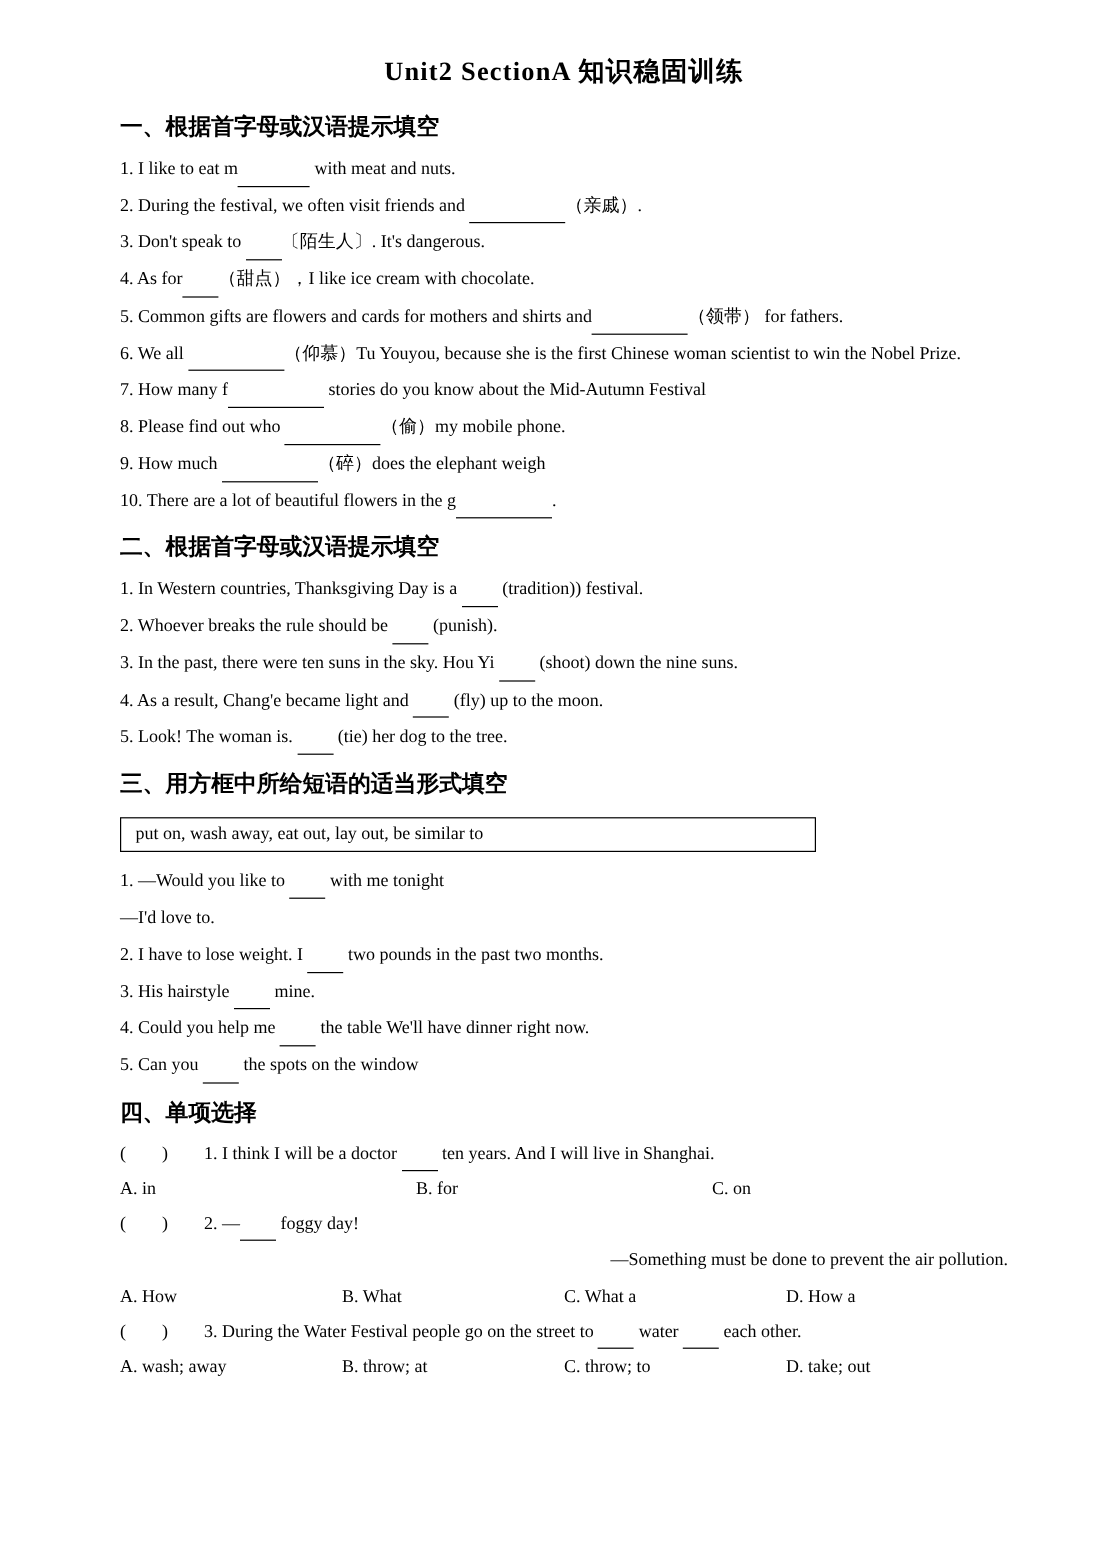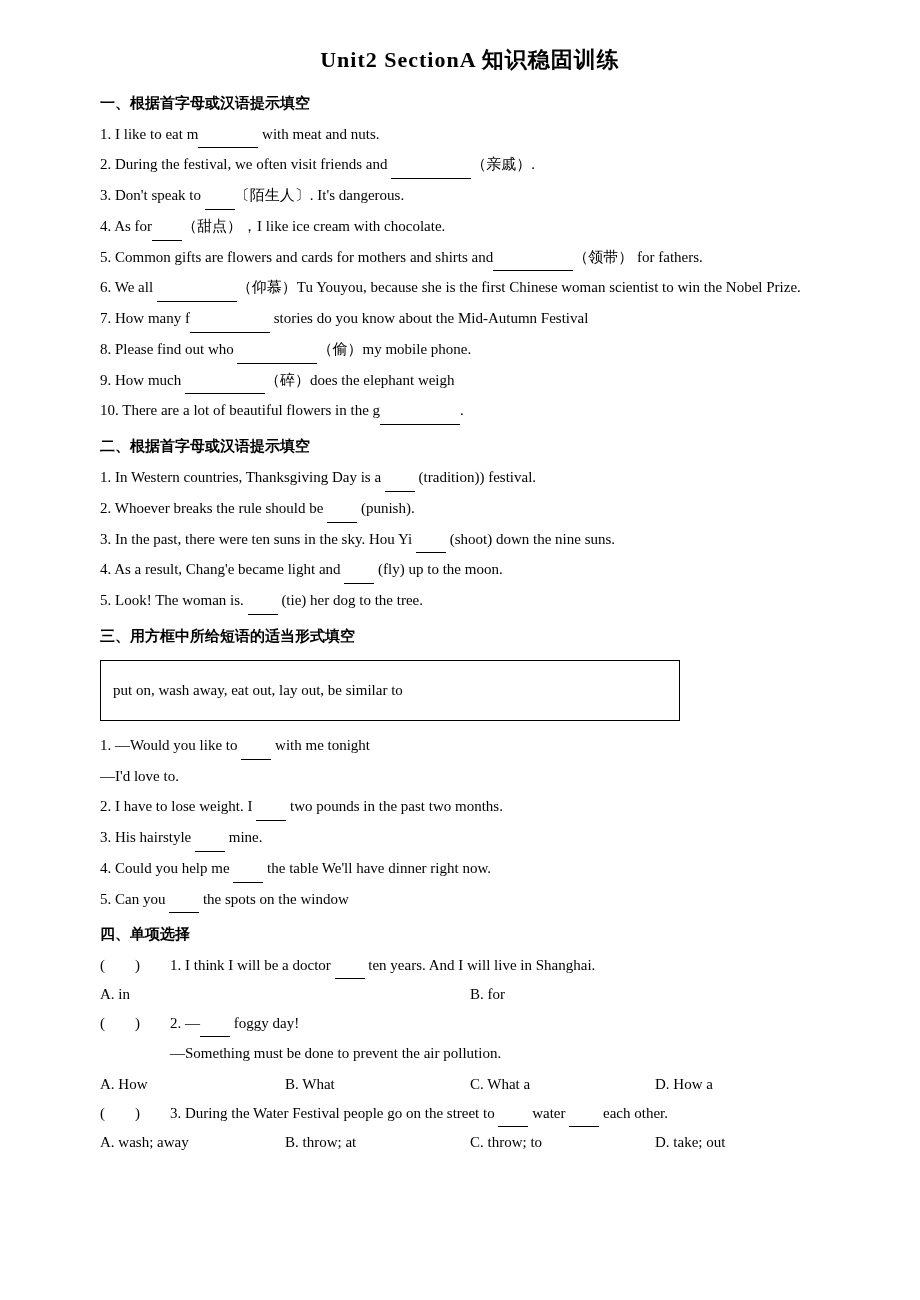--- a/index.html
+++ b/index.html
@@ -21,21 +21,21 @@
 
     .title {
       text-align: center;
       font-size: 22px;
       font-weight: bold;
       margin-bottom: 10px;
       letter-spacing: 1px;
     }
 
     .section-heading {
-      font-size: 15px;
+      font-size: 19px;
       font-weight: bold;
       margin: 8px 0 4px 0;
     }
 
     .question-line {
       margin: 3px 0;
       line-height: 1.85;
     }
 
     .blank {
@@ -49,21 +49,21 @@
     .blank-short {
       min-width: 30px;
     }
 
     .blank-long {
       min-width: 80px;
     }
 
     .phrase-box {
       border: 1px solid #000;
-      padding: 16px 12px;
+      padding: 0 12px;
       margin: 6px 0 8px 0;
       display: inline-block;
       min-width: 580px;
     }
 
     .answer-options {
       display: flex;
       gap: 0;
       margin: 2px 0;
     }
@@ -174,27 +174,28 @@
 
 <div class="section-heading">四、单项选择</div>
 
 <div class="mc-row">
   <span class="mc-paren">(&nbsp;&nbsp;&nbsp;&nbsp;&nbsp;&nbsp;&nbsp;&nbsp;)</span>
   <span class="mc-text">1. I think I will be a doctor <span class="blank blank-short"></span> ten years. And I will live in Shanghai.</span>
 </div>
 <div class="answer-options">
   <span class="option">A. in</span>
   <span class="option">B. for</span>
+  <span class="option">C. on</span>
 </div>
 
 <div class="mc-row">
   <span class="mc-paren">(&nbsp;&nbsp;&nbsp;&nbsp;&nbsp;&nbsp;&nbsp;&nbsp;)</span>
   <span class="mc-text">2. —<span class="blank blank-short"></span> foggy day!</span>
 </div>
-<div class="question-line" style="padding-left: 70px;">
+<div class="question-line" style="padding-left: 70px; text-align: right;">
   —Something must be done to prevent the air pollution.
 </div>
 <div class="answer-options">
   <span class="option">A. How</span>
   <span class="option">B. What</span>
   <span class="option">C. What a</span>
   <span class="option">D. How a</span>
 </div>
 
 <div class="mc-row">

